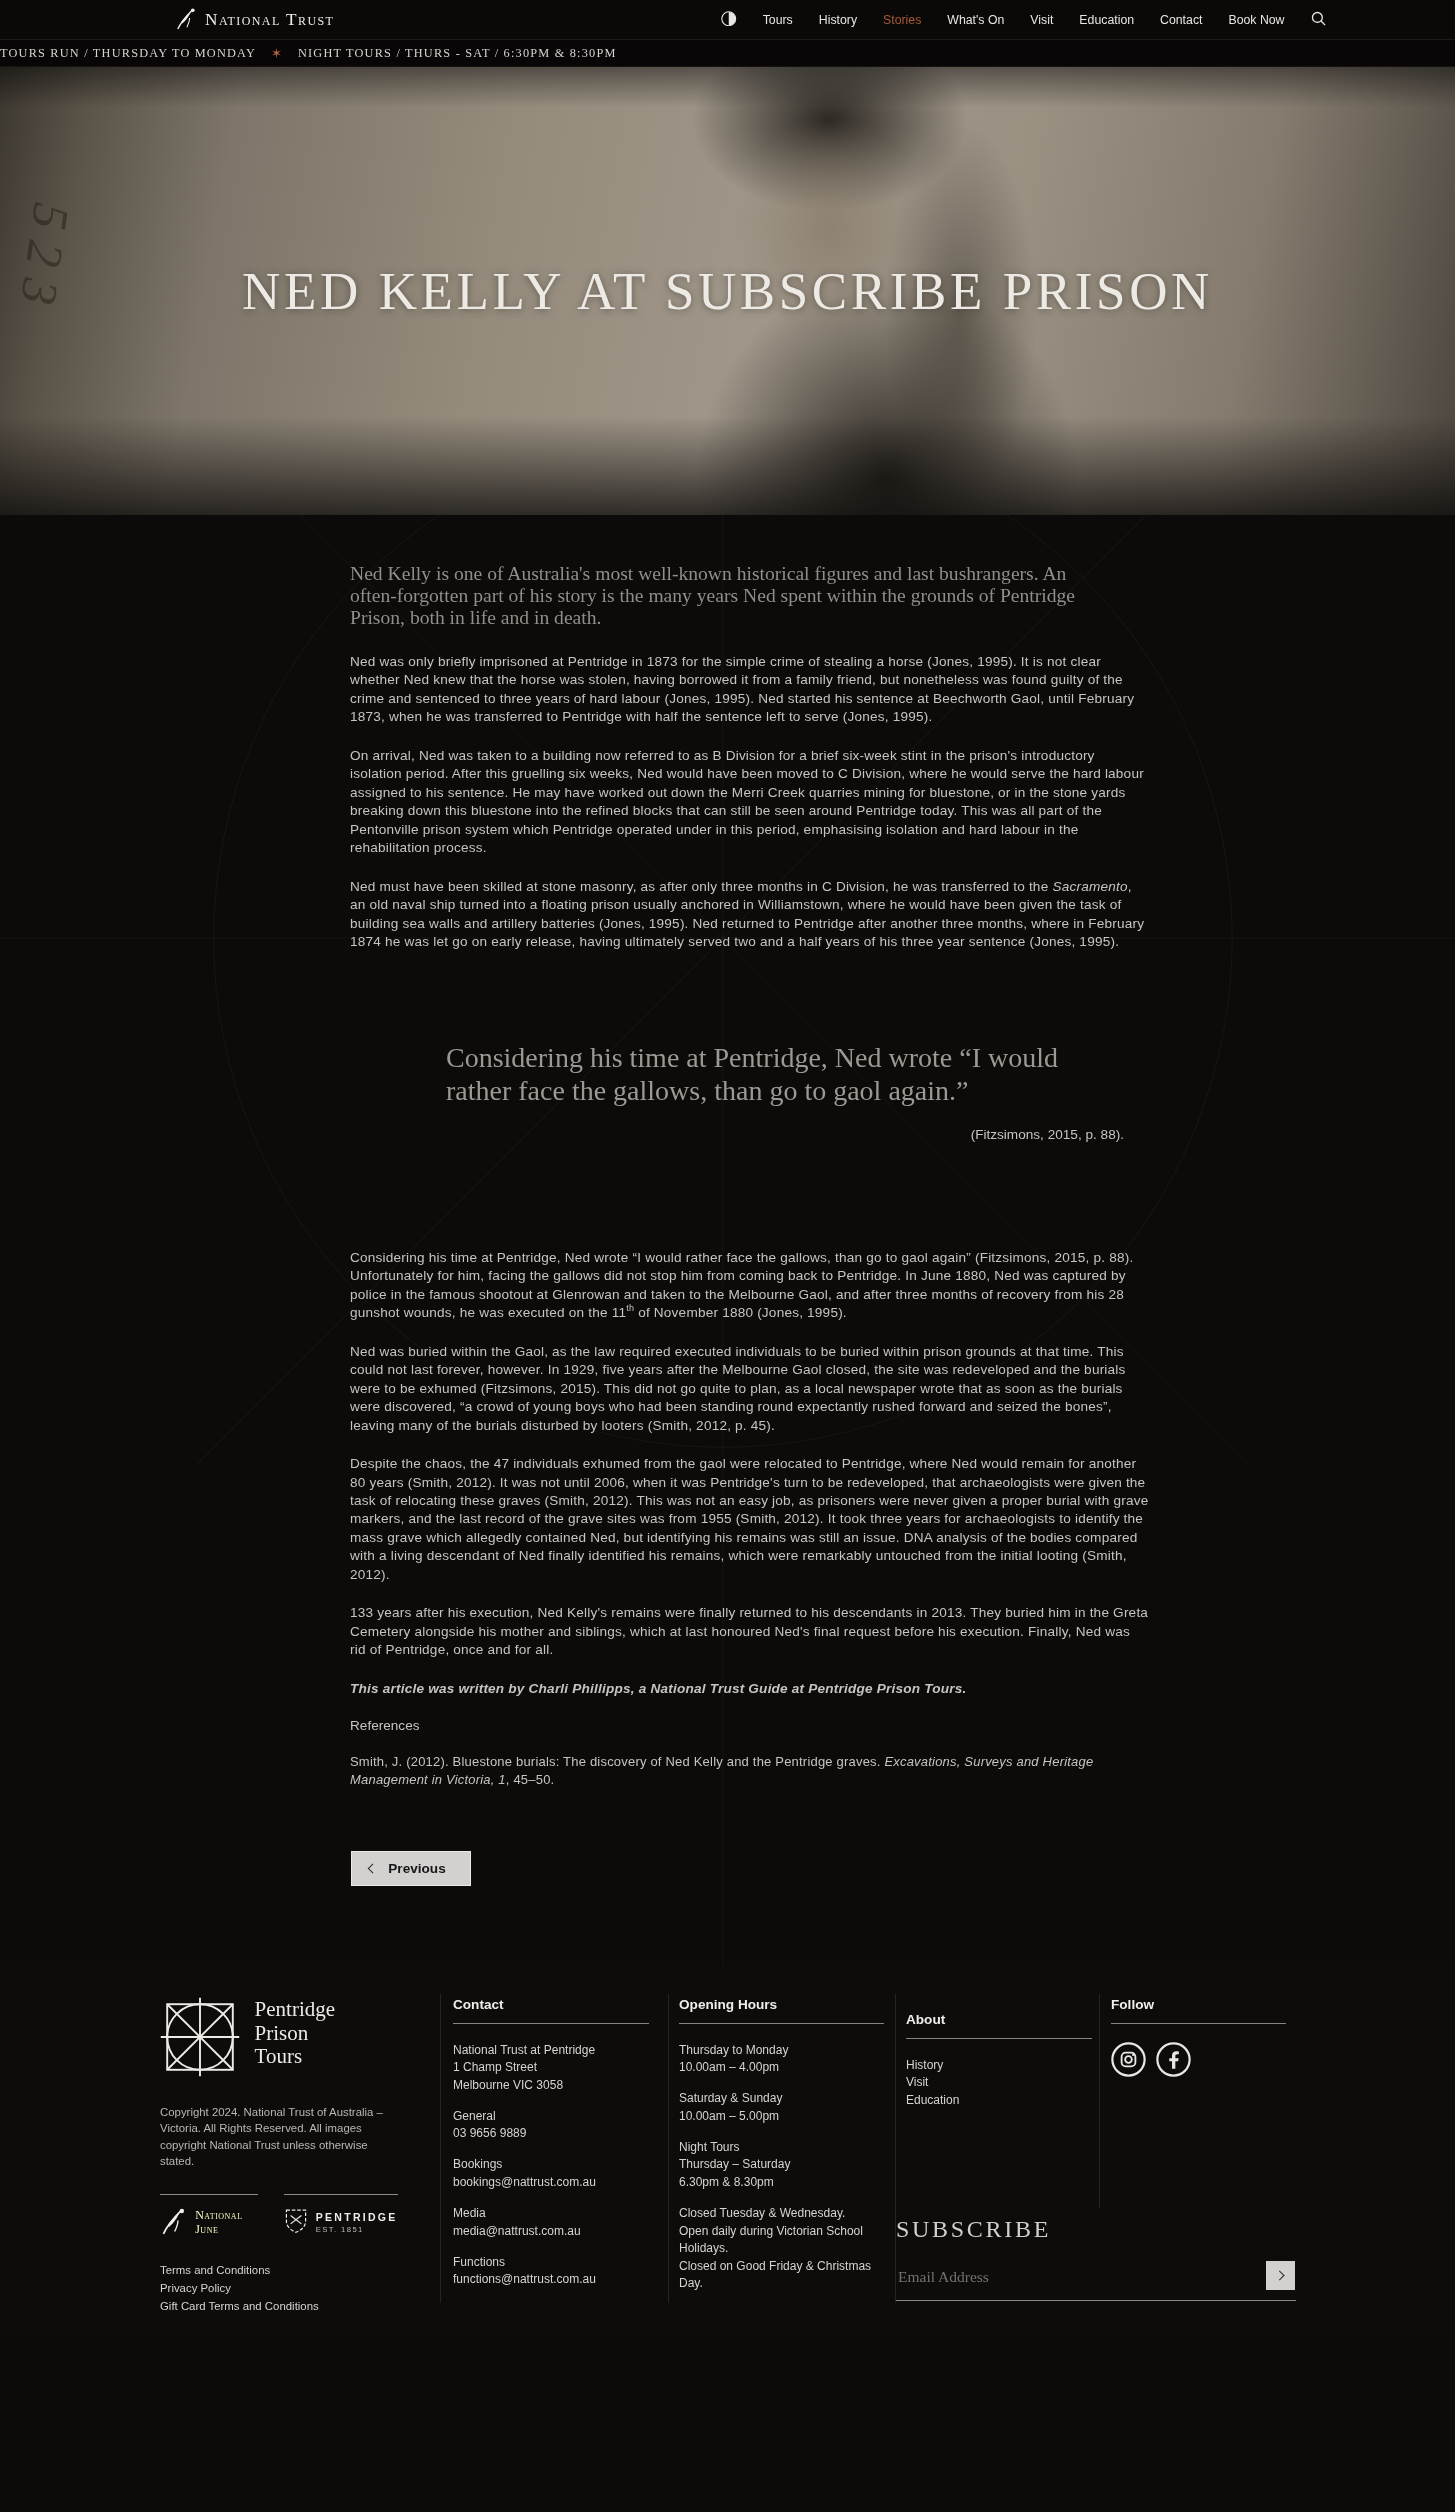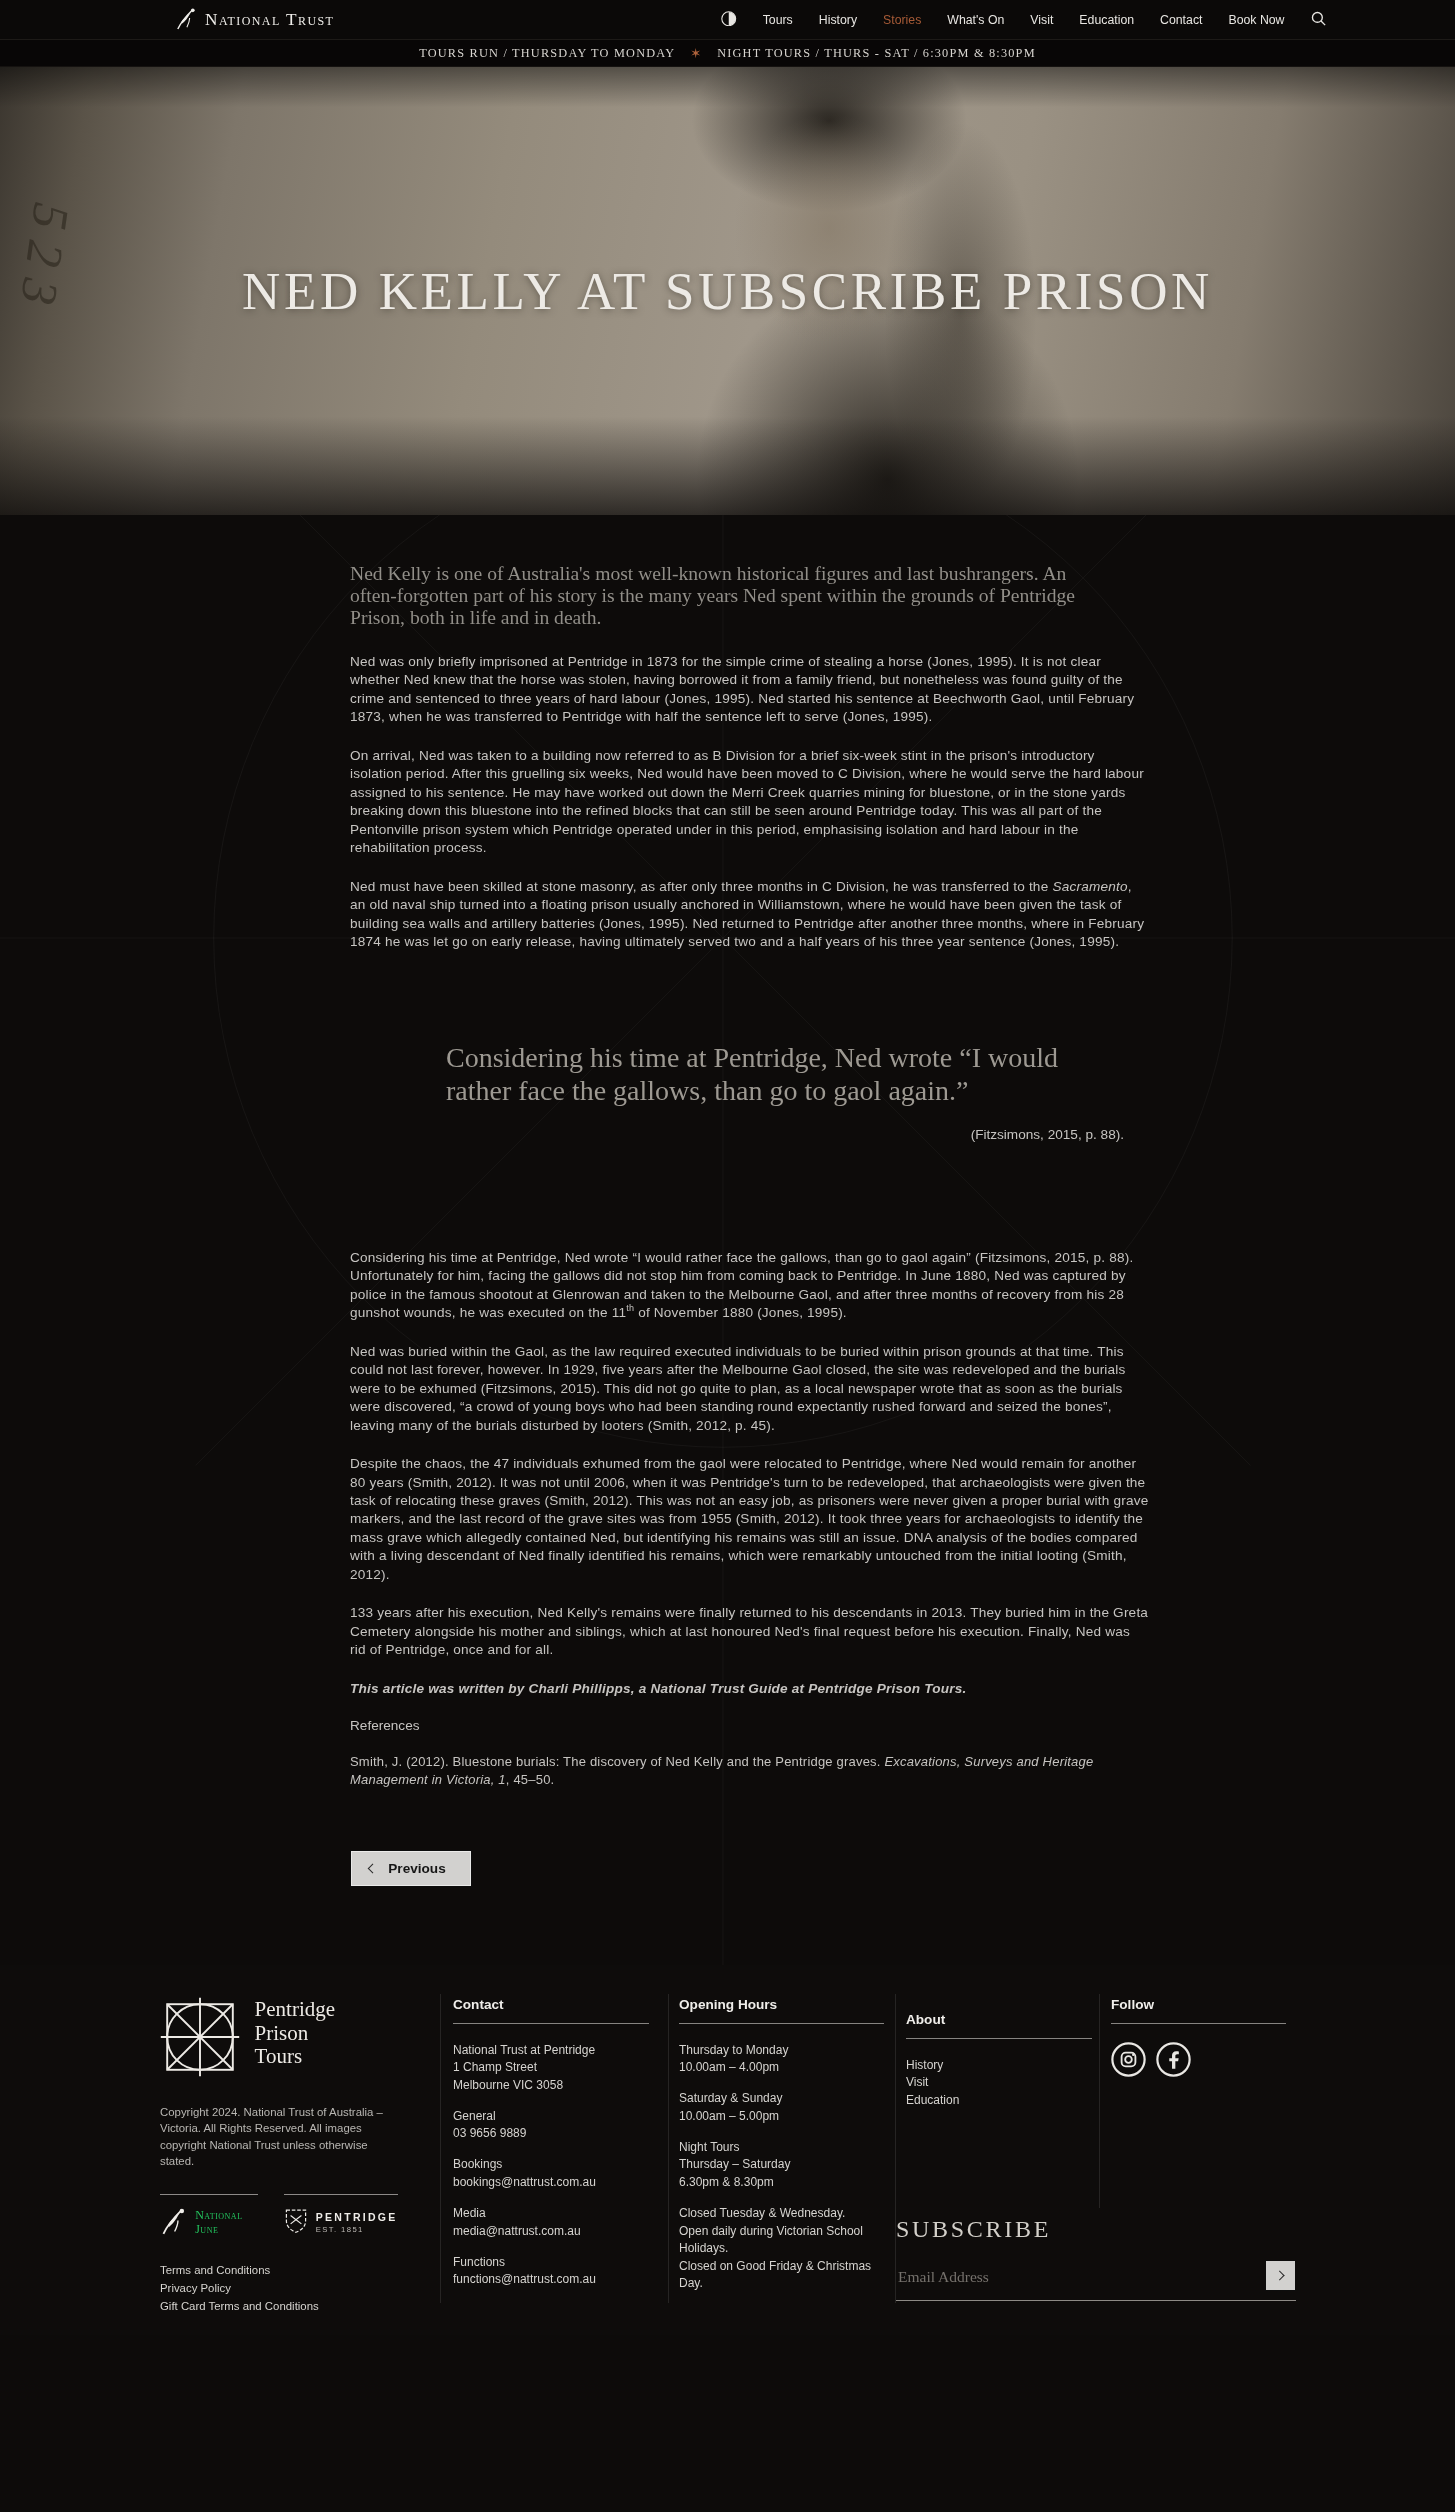--- a/index.html
+++ b/index.html
@@ -21,21 +21,21 @@
     font-size:17.3px; letter-spacing:1.4px; color:#efede9;
   }
   .nav { position:absolute; right:129px; top:0; height:40px; display:flex; align-items:center; gap:26px; }
   .nav-link { font-size:12.3px; color:#e8e6e2; text-decoration:none; cursor:pointer; white-space:nowrap; }
   .nav-link.active { color:#a65a36; }
   .icon-btn { background:none; border:none; padding:0; cursor:pointer; display:flex; align-items:center; }
 
   
   .ticker {
     height:27px; background:#080606; border-bottom:0.9px solid #151210;
-    display:flex; align-items:center; justify-content:center;
+    display:flex; align-items:center; justify-content:flex-start;
     font-family:"Liberation Serif", serif; font-size:12.3px; letter-spacing:1.2px; color:#d8d5d0;
   }
   .ticker .star { color:#b0633c; margin:0 14.6px; font-size:13.6px; }
 
   
   .hero {
     height:448px; position:relative; overflow:hidden;
     display:flex; align-items:center; justify-content:center;
     background:
       radial-gradient(ellipse 136px 164px at 57% 36%, rgba(131,118,100,0.6), rgba(131,118,100,0) 70%),
@@ -86,21 +86,21 @@
 
   
   .footer { position:relative; height:370px; background:#0e0c0b; }
   .f-div { position:absolute; width:0.9px; background:rgba(255,255,255,0.10); top:29px; }
   .f-brand { position:absolute; left:160px; top:32px; width:273px; }
   .f-logo-row { display:flex; gap:14.6px; align-items:flex-start; }
   .f-brand-name { font-family:"Liberation Serif", serif; font-size:21px; line-height:1.1; color:#edeae5; padding-top:1.8px; }
   .f-copy { margin-top:24px; width:232px; font-size:11.4px; line-height:1.45; color:#b9b7b3; }
   .f-partners { display:flex; gap:25.5px; margin-top:24px; }
   .f-partner { border-top:0.9px solid rgba(245,243,240,0.55); padding-top:12px; display:flex; gap:8.2px; align-items:center; min-width:98px; }
-  .f-partner-nt { font-family:"Liberation Serif", serif; font-variant:small-caps; font-size:12px; line-height:1.15; letter-spacing:0.5px; color:#22c55e; }
+  .f-partner-nt { font-family:"Liberation Serif", serif; font-variant:small-caps; font-size:12px; line-height:1.15; letter-spacing:0.5px; color:#fef9c3; }
   .f-partner-pt .l1 { font-size:10.5px; font-weight:bold; letter-spacing:2.3px; color:#efede9; }
   .f-partner-pt .l2 { font-size:7.7px; letter-spacing:1.4px; color:#bdbab6; margin-top:1.8px; }
   .f-links { margin-top:22px; font-size:11.4px; line-height:1.6; }
   .f-links a { display:block; color:#d6d4d0; text-decoration:none; cursor:pointer; }
   .f-col { position:absolute; top:32px; }
   .f-col-h { margin:0 0 11px; font-size:13.6px; font-weight:bold; color:#f0eeea; }
   .f-col-rule { border:none; border-top:0.9px solid rgba(233,231,227,0.55); margin:0 0 18px; }
   .f-group { margin-bottom:13.6px; font-size:12px; line-height:1.46; color:#d6d4d0; }
   .f-group a { color:#d6d4d0; text-decoration:none; cursor:pointer; display:block; }
   .f-social { display:flex; gap:10px; }

